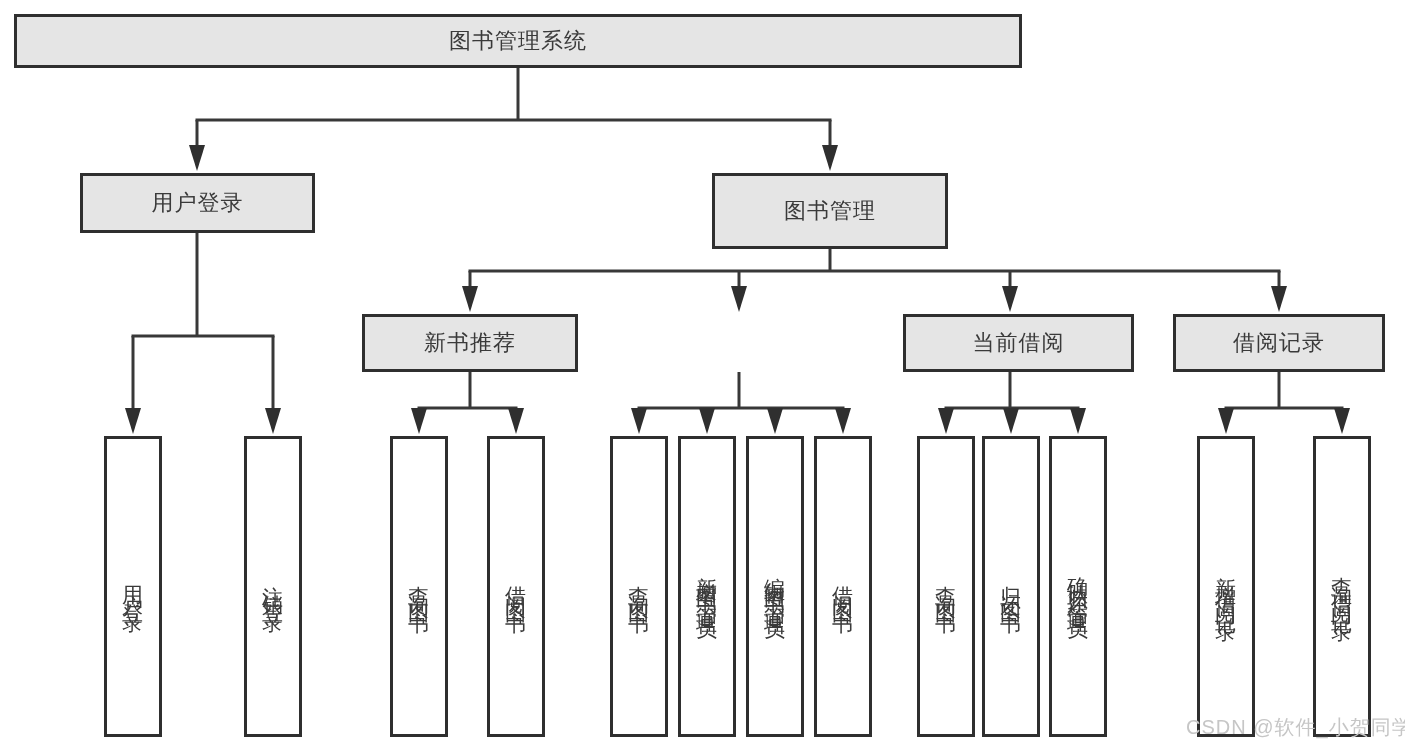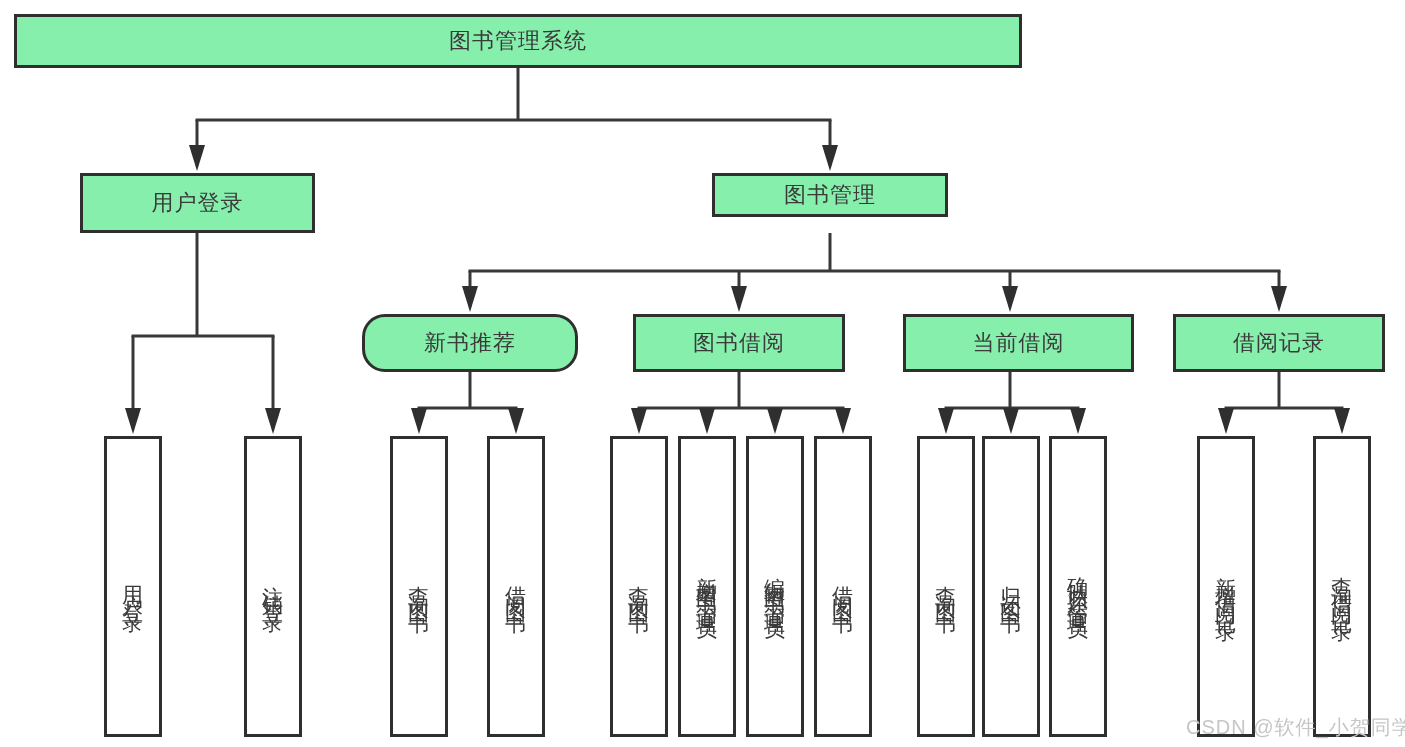--- a/index.html
+++ b/index.html
@@ -19,21 +19,21 @@
     position: absolute;
     left: 0;
     top: 0;
     width: 1405px;
     height: 747px;
   }
   .node {
     position: absolute;
     box-sizing: border-box;
     border: 3px solid #2f2f2f;
-    background: #86efac;
+    background: #e5e5e5;
     display: flex;
     align-items: center;
     justify-content: center;
     color: #3a3a3a;
     font-size: 22px;
     letter-spacing: 1px;
   }
   .vnode {
     position: absolute;
     box-sizing: border-box;
@@ -52,23 +52,23 @@
     line-height: 1;
     white-space: nowrap;
   }
   .vnode .vtext.dense {
     letter-spacing: 6px;
   }
   
   .n-root  { left: 14px;   top: 14px;  width: 1008px; height: 54px; }
   
   .n-l2a   { left: 80px;   top: 173px; width: 235px;  height: 60px; }
-  .n-l2b   { left: 712px;  top: 173px; width: 236px;  height: 44px; }
-  
-  .n-l3a   { left: 362px;  top: 314px; width: 216px;  height: 58px; border-radius: 23px; }
+  .n-l2b   { left: 712px;  top: 173px; width: 236px;  height: 76px; }
+  
+  .n-l3a   { left: 362px;  top: 314px; width: 216px;  height: 58px; }
   .n-l3b   { left: 633px;  top: 314px; width: 212px;  height: 58px; }
   .n-l3c   { left: 903px;  top: 314px; width: 231px;  height: 58px; }
   .n-l3d   { left: 1173px; top: 314px; width: 212px;  height: 58px; }
   
   .leaf    { top: 436px; width: 58px; height: 301px; }
   .x104  { left: 104px; }
   .x244  { left: 244px; }
   .x390  { left: 390px; }
   .x487  { left: 487px; }
   .x610  { left: 610px; }
@@ -158,23 +158,20 @@
   <div class="node n-l2a">
     <span>用户登录</span>
   </div>
   <div class="node n-l2b">
     <span>图书管理</span>
   </div>
 
   <div class="node n-l3a">
     <span>新书推荐</span>
   </div>
-  <div class="node n-l3b">
-    <span>图书借阅</span>
-  </div>
   <div class="node n-l3c">
     <span>当前借阅</span>
   </div>
   <div class="node n-l3d">
     <span>借阅记录</span>
   </div>
 
   <div class="vnode leaf x104">
     <span class="vtext">用户登录</span>
   </div>

